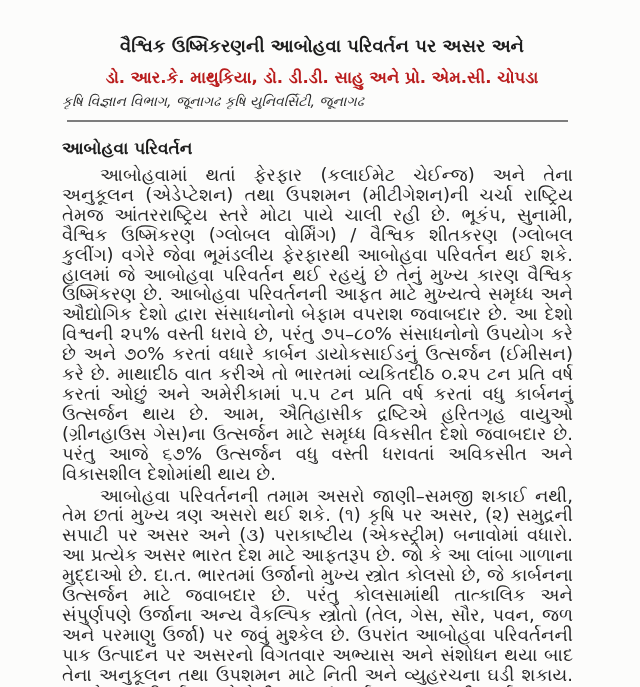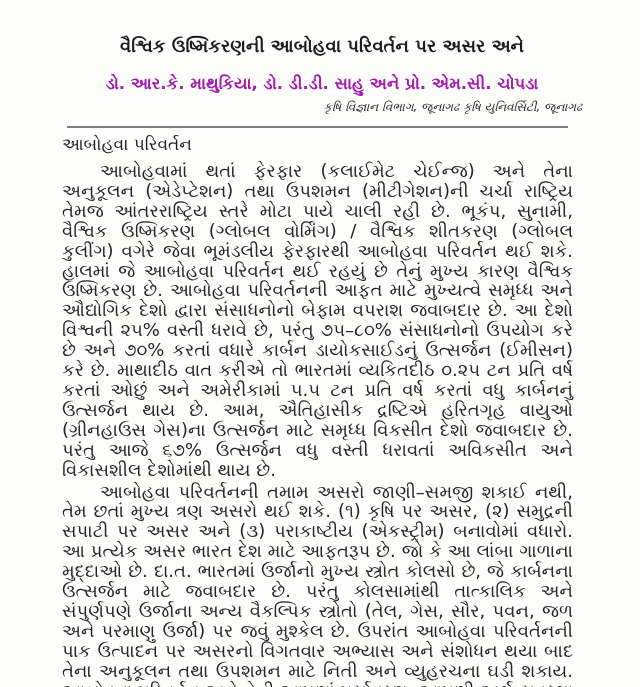--- a/index.html
+++ b/index.html
@@ -29,46 +29,46 @@
     margin: 0;
     padding-top: 32px;
     text-align: center;
     font-size: 18px;
     line-height: 27px;
     font-weight: bold;
     color: #1d1d1d;
   }
   .title .t-line { display: block; }
   .authors {
-    margin-top: 15px;
+    margin-top: 9px;
     text-align: center;
     font-size: 16.5px;
     line-height: 20px;
     font-weight: bold;
-    color: #a21caf;
+    color: #b91c1c;
   }
   .affiliation {
     margin-top: 5px;
-    text-align: right;
-    font-size: 12px;
+    text-align: left;
+    font-size: 14px;
     line-height: 17px;
     font-style: italic;
     color: #2a2a2a;
   }
   .header-rule {
     border: none;
     border-top: 2px solid #7d7d7d;
     width: 501px;
     margin: 10px 0 0 5px;
   }
   .section-heading {
-    margin: 7px 0 0 0;
+    margin: 17px 0 0 0;
     font-size: 17px;
     line-height: 19px;
-    font-weight: normal;
+    font-weight: bold;
     color: #1d1d1d;
   }
   .para {
     margin: 7px 9px 0 0;
     font-size: 18px;
     line-height: 19.9px;
     text-align: justify;
     text-indent: 38px;
     color: #262626;
   }

